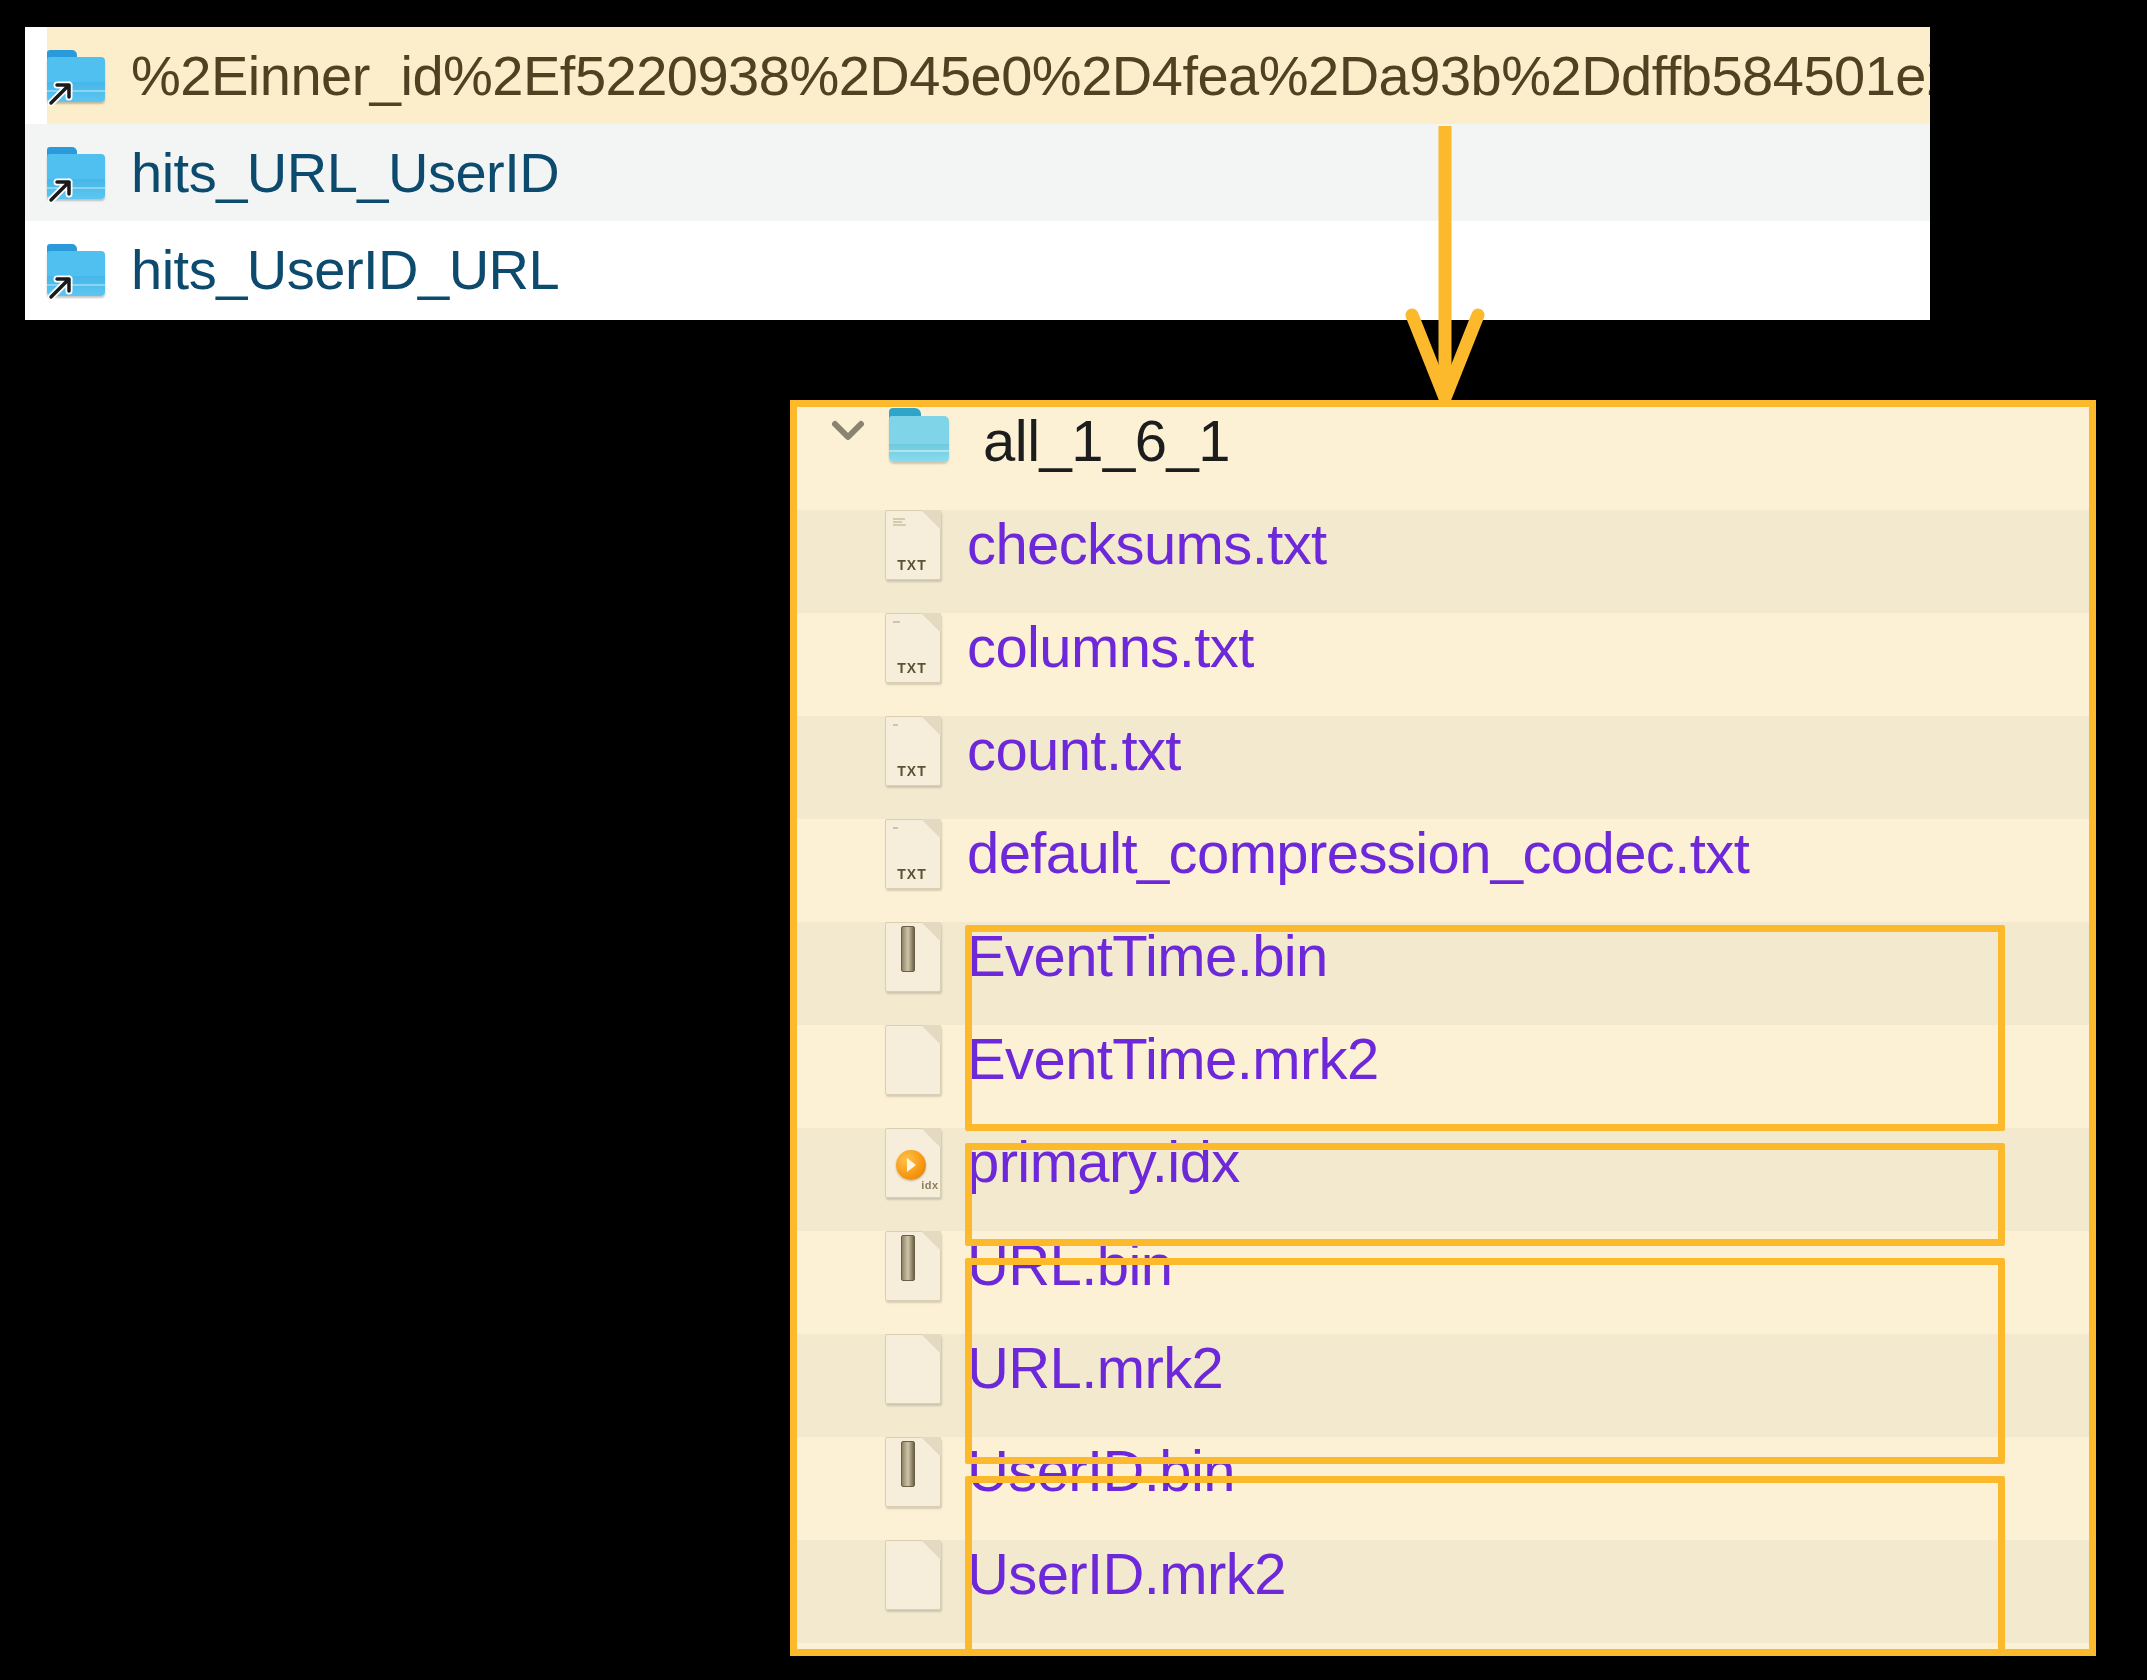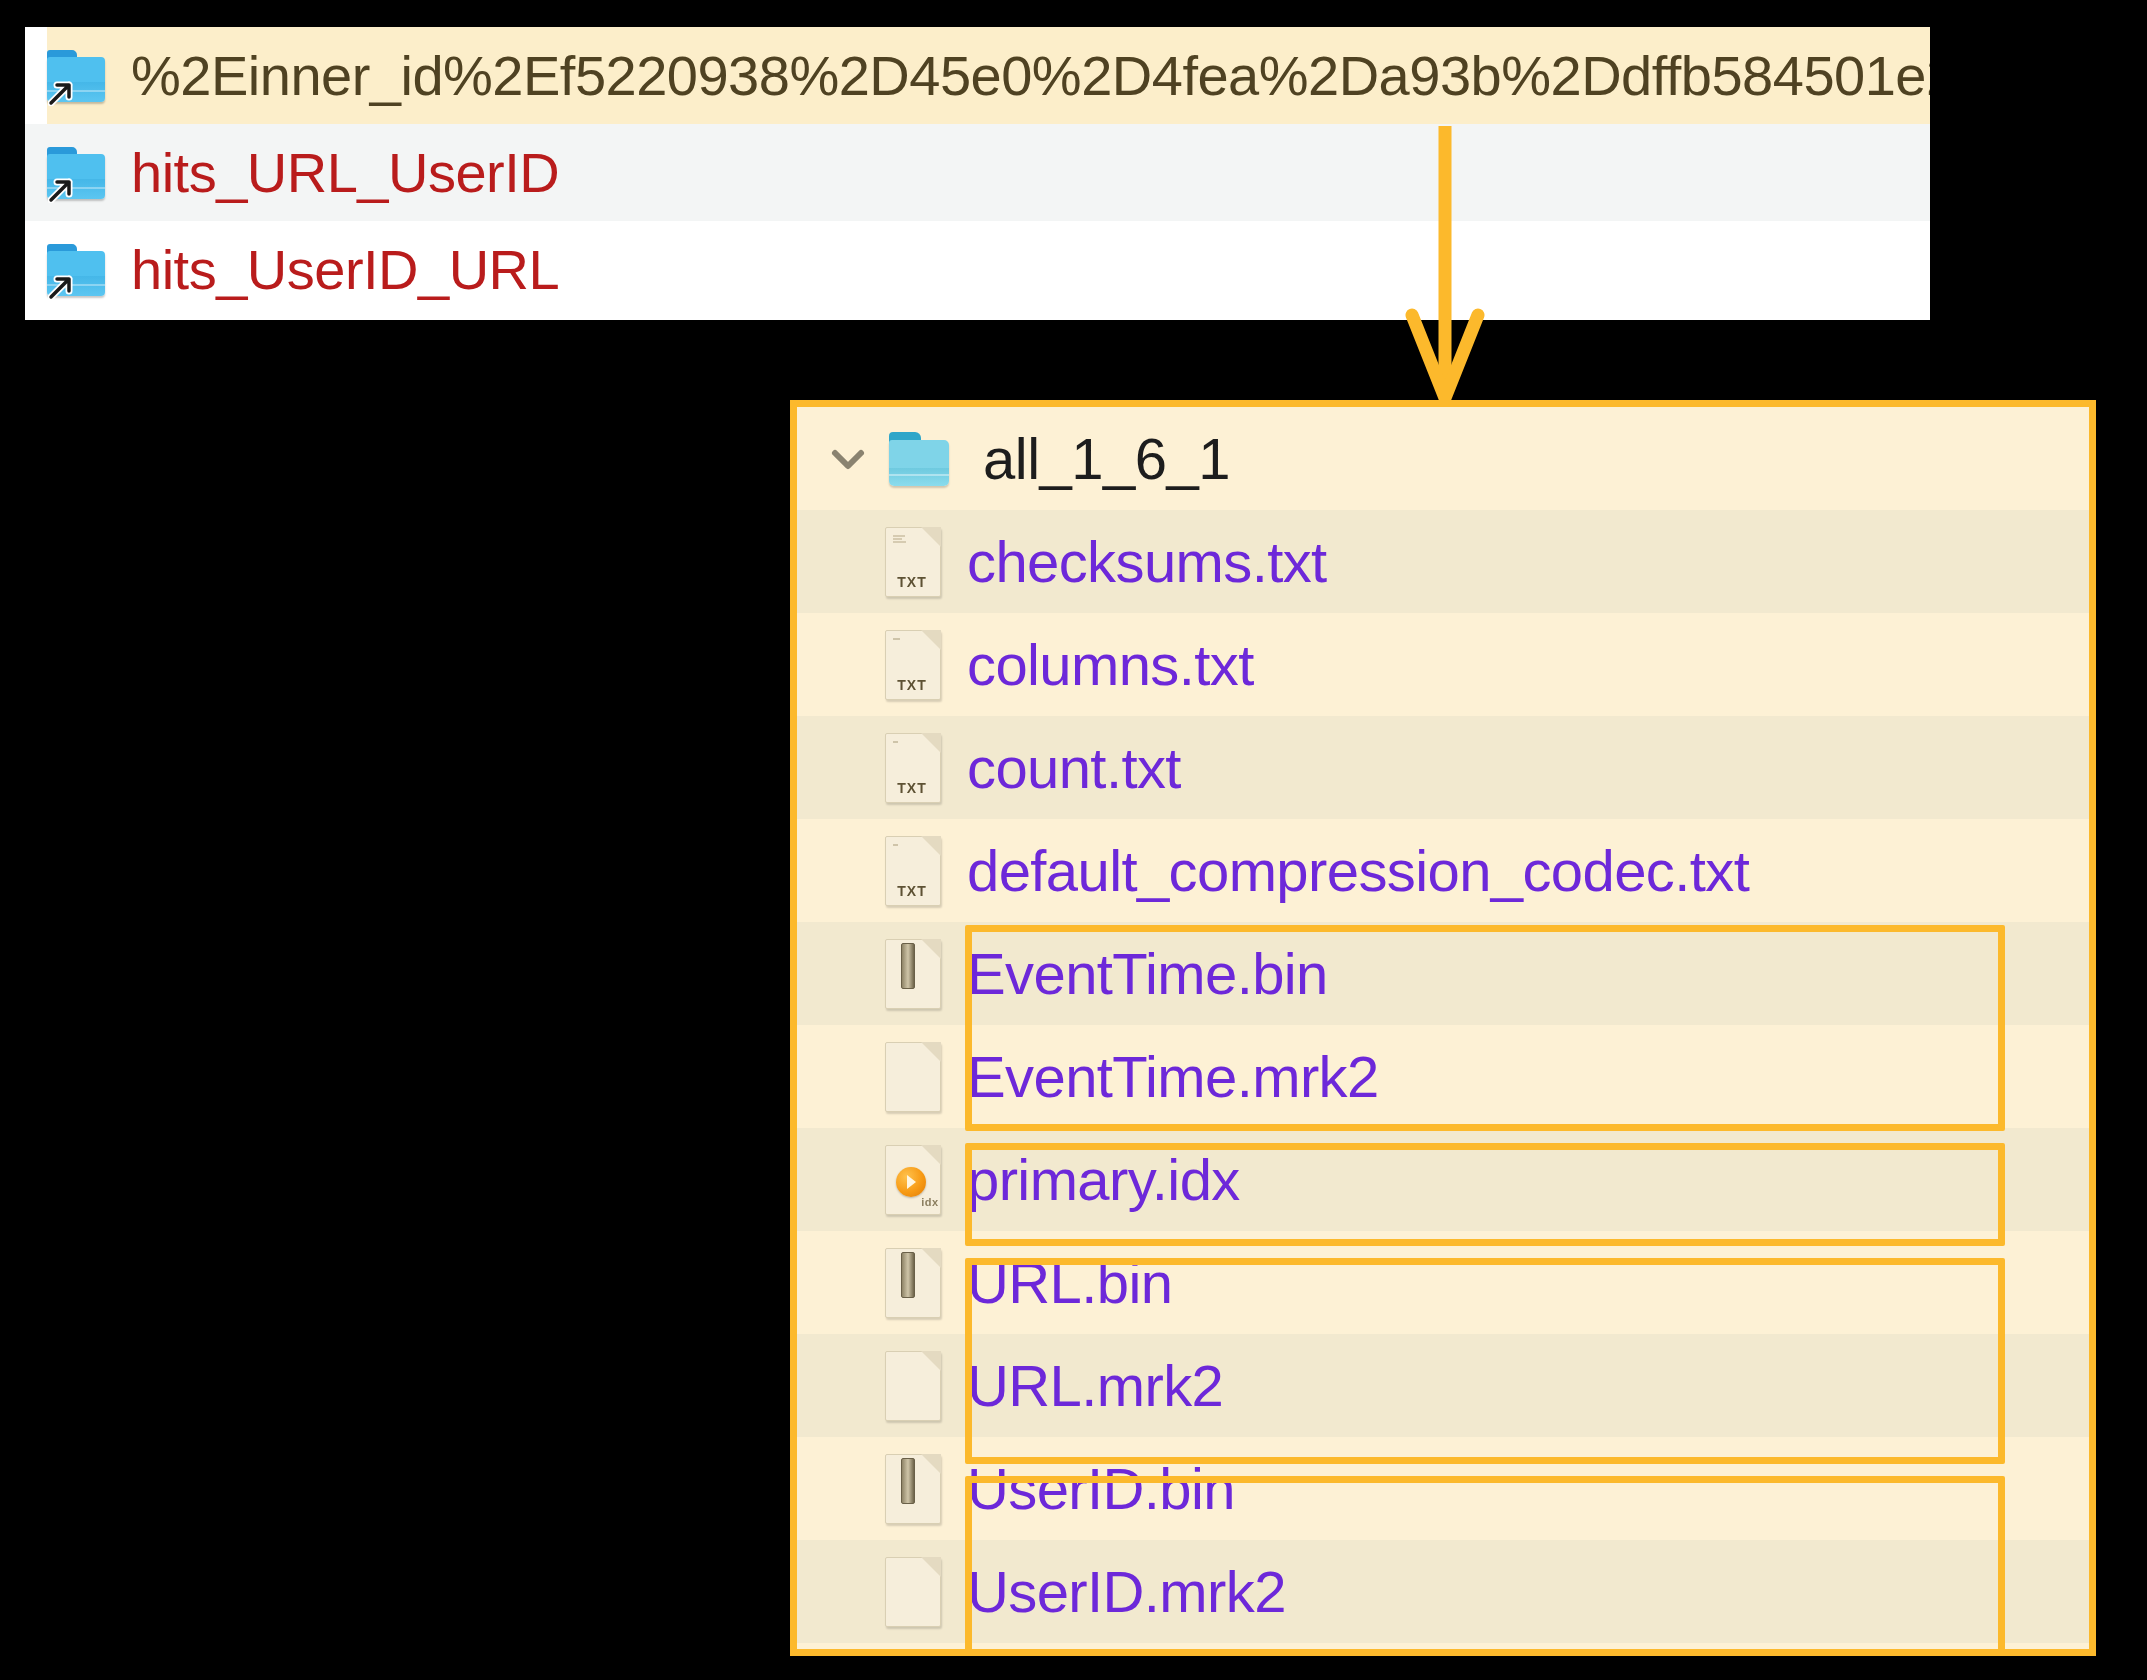--- a/index.html
+++ b/index.html
@@ -38,21 +38,21 @@
     display: flex;
     align-items: center;
     height: 100%;
     width: 100%;
   }
   .top-row.sel .row-fill {
     background: #fceeca;
   }
   .top-row .label {
     font-size: 56px;
-    color: #b91c1c;
+    color: #0c4a6e;
     letter-spacing: -0.5px;
     white-space: nowrap;
   }
   .top-row.sel .label {
     color: #4f4222;
   }
 
   
   .folder-link {
     position: relative;
@@ -106,21 +106,21 @@
     width: 1306px;
     height: 1256px;
     box-sizing: border-box;
     border: 7px solid #fcb92c;
     background: #fdf1d5;
     overflow: hidden;
   }
   .tree-row {
     height: 103px;
     display: flex;
-    align-items: center;
+    align-items: flex-start;
     box-sizing: border-box;
     position: relative;
   }
   .tree-row.shade-a { background: #fdf1d5; }
   .tree-row.shade-b { background: #f2e9cf; }
 
   .chev {
     width: 46px; height: 46px;
     margin-left: 28px;
     flex: 0 0 46px;

